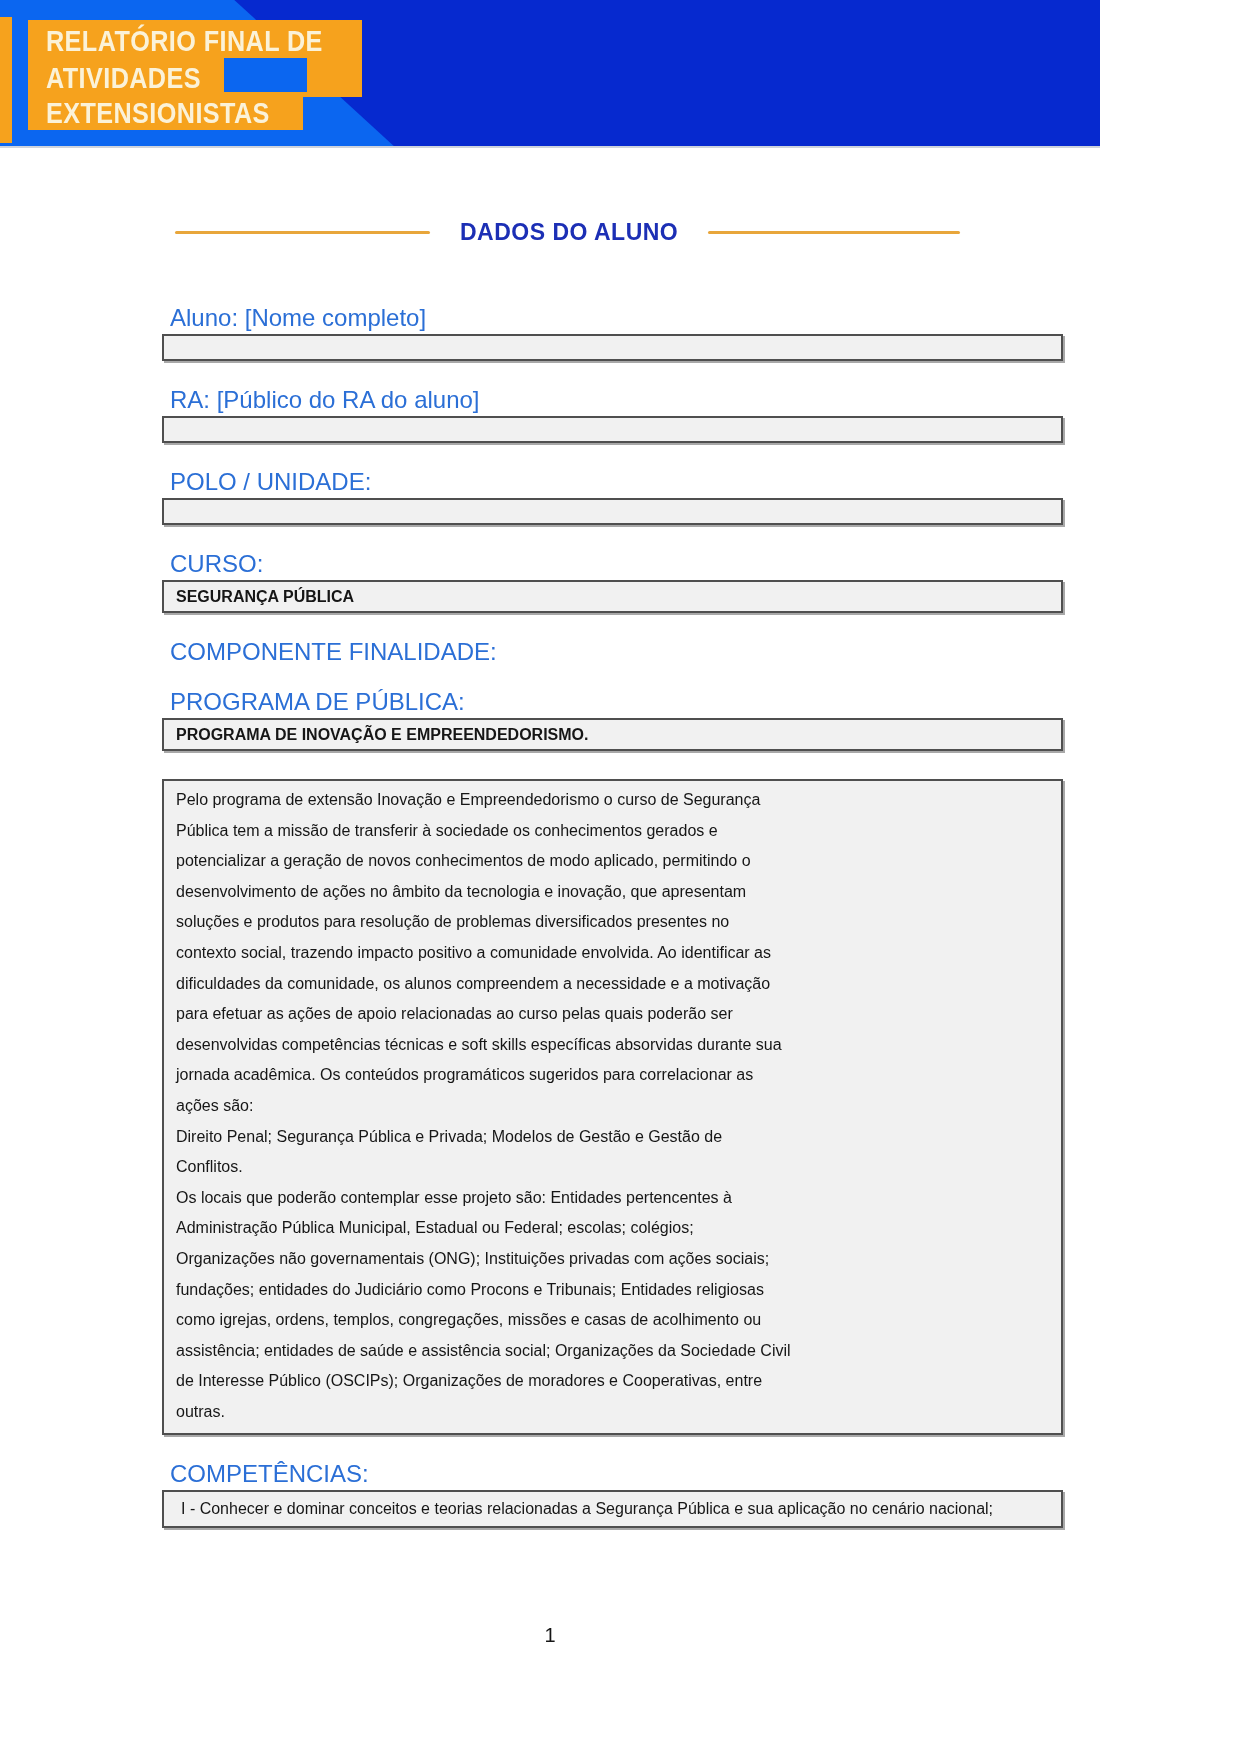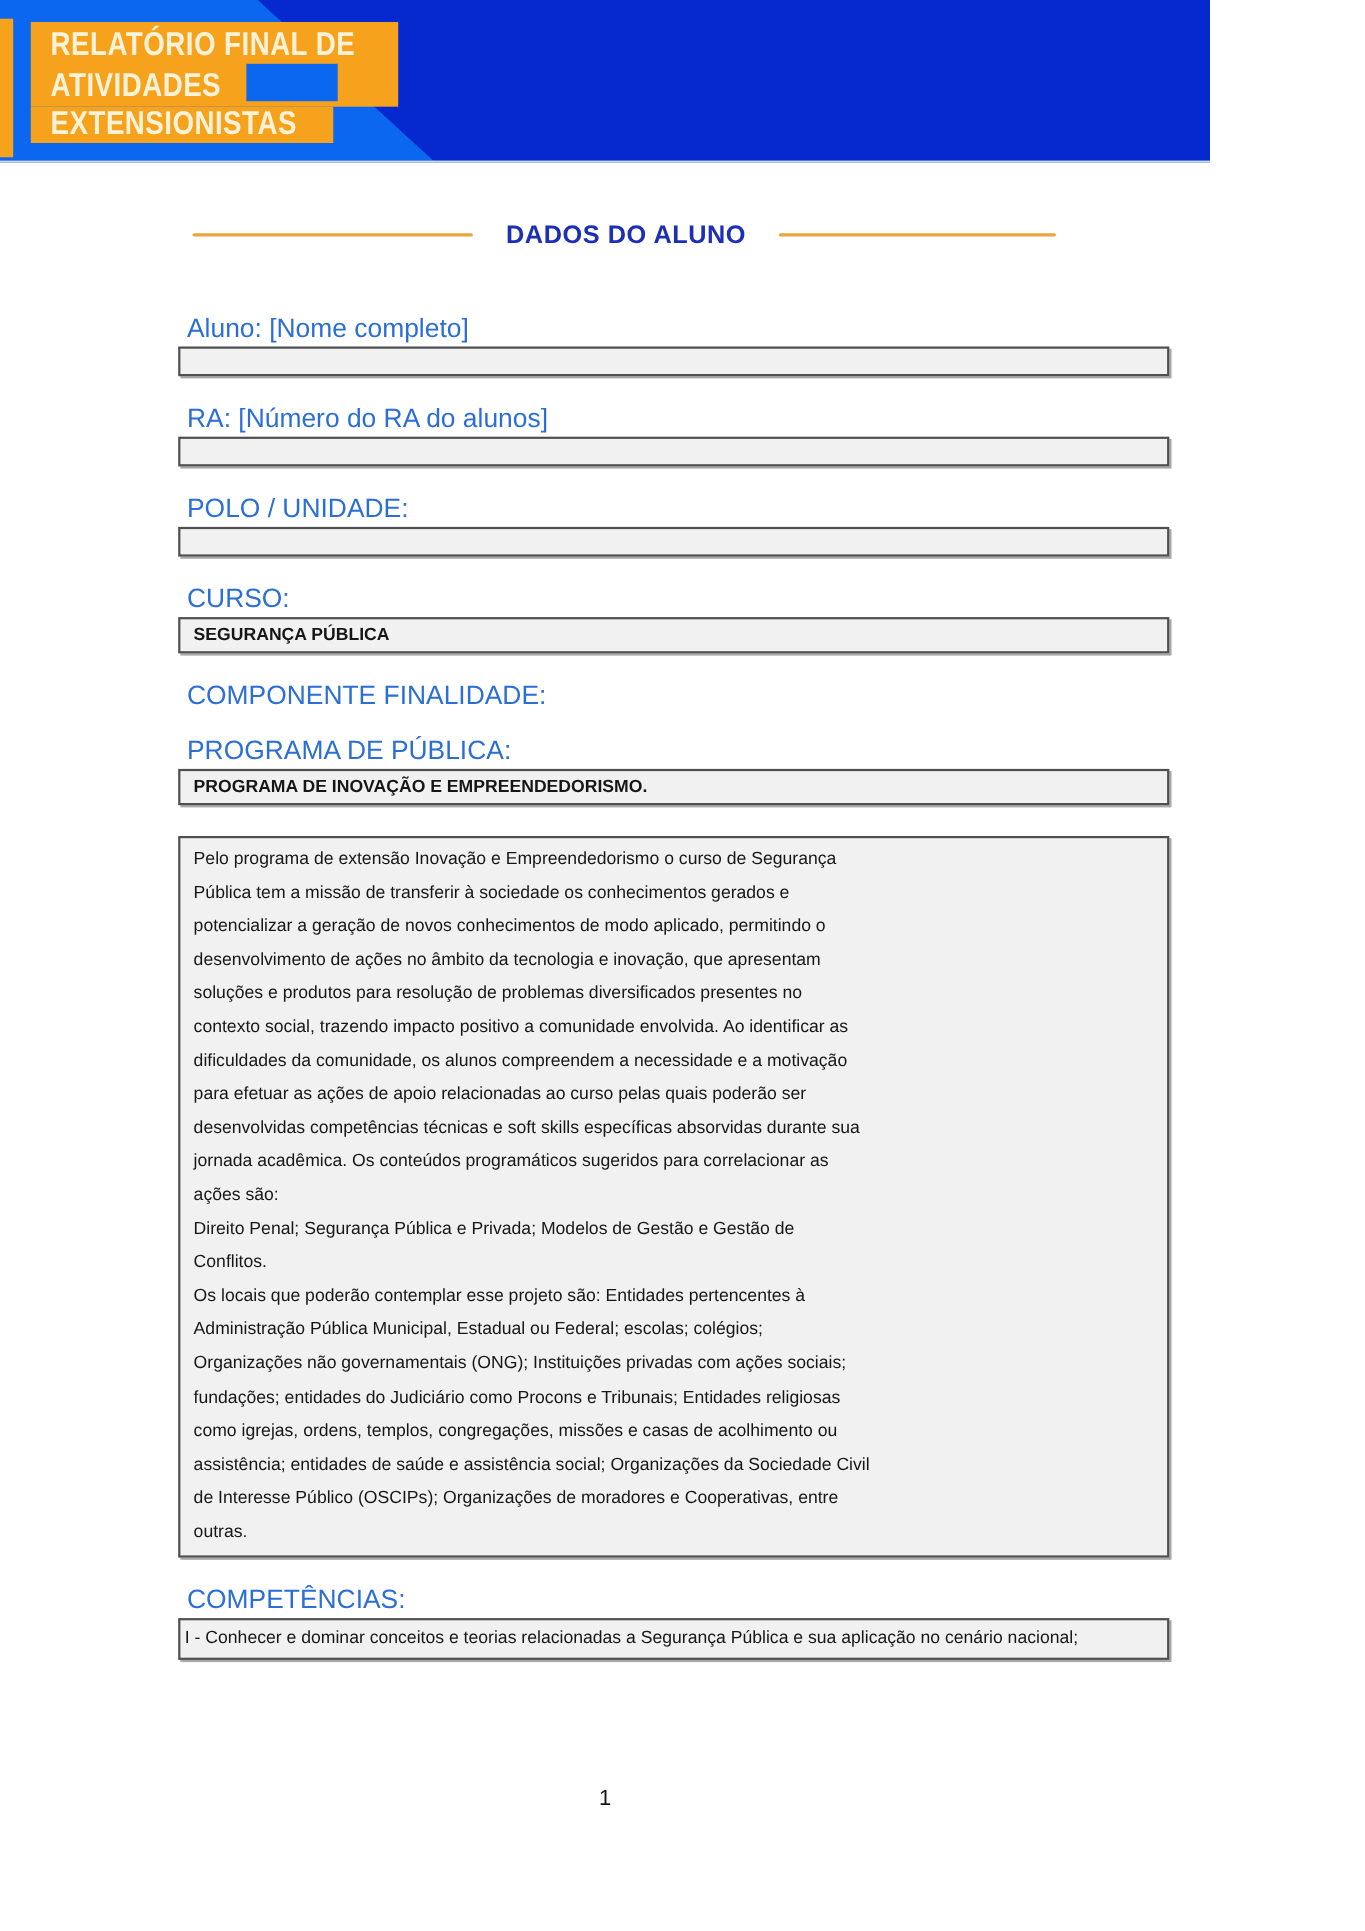--- a/index.html
+++ b/index.html
@@ -59,21 +59,21 @@
     letter-spacing:.5px;white-space:nowrap;
     transform:scaleX(.84);transform-origin:0 50%;
   }
   .hdr-line1{top:24px;}
   .hdr-line2{top:61px;}
   .hdr-line3{top:96px;}
 
   
   .title-row{
     display:flex;align-items:center;
-    margin:52px 140px 0 175px;
+    margin:71px 140px 0 175px;
   }
   .rule{height:3px;background:var(--rule-gold);border-radius:2px;}
   .rule-left{width:255px;}
   .rule-right{flex:1;}
   .page-title{
     margin:0 30px;
     font-size:23px;font-weight:bold;
     color:var(--title-blue);
     letter-spacing:.5px;white-space:nowrap;
   }
@@ -99,21 +99,21 @@
   .text-box{
     font-weight:normal;
     line-height:30.6px;
     white-space:pre-line;
     padding:4px 12px 6px 12px;
   }
   .justify-box{
     font-weight:normal;
     line-height:30px;
     text-align:justify;
-    padding:2px 4px;
+    padding:2px 17px;
   }
 
   
   .page-footer{
     position:absolute;top:1624px;left:0;width:100%;
     text-align:center;
     font-size:20px;color:var(--text-dark);
   }
 </style>
 </head>
@@ -139,21 +139,21 @@
   </div>
 
   <div class="content">
 
     <div class="field-group first">
       <div class="field-label">Aluno: [Nome completo]</div>
       <div class="field-box"></div>
     </div>
 
     <div class="field-group">
-      <div class="field-label">RA: [Número do RA do alunos]</div>
+      <div class="field-label">RA: [Público do RA do aluno]</div>
       <div class="field-box"></div>
     </div>
 
     <div class="field-group">
       <div class="field-label">POLO / UNIDADE:</div>
       <div class="field-box"></div>
     </div>
 
     <div class="field-group">
       <div class="field-label">CURSO:</div>

